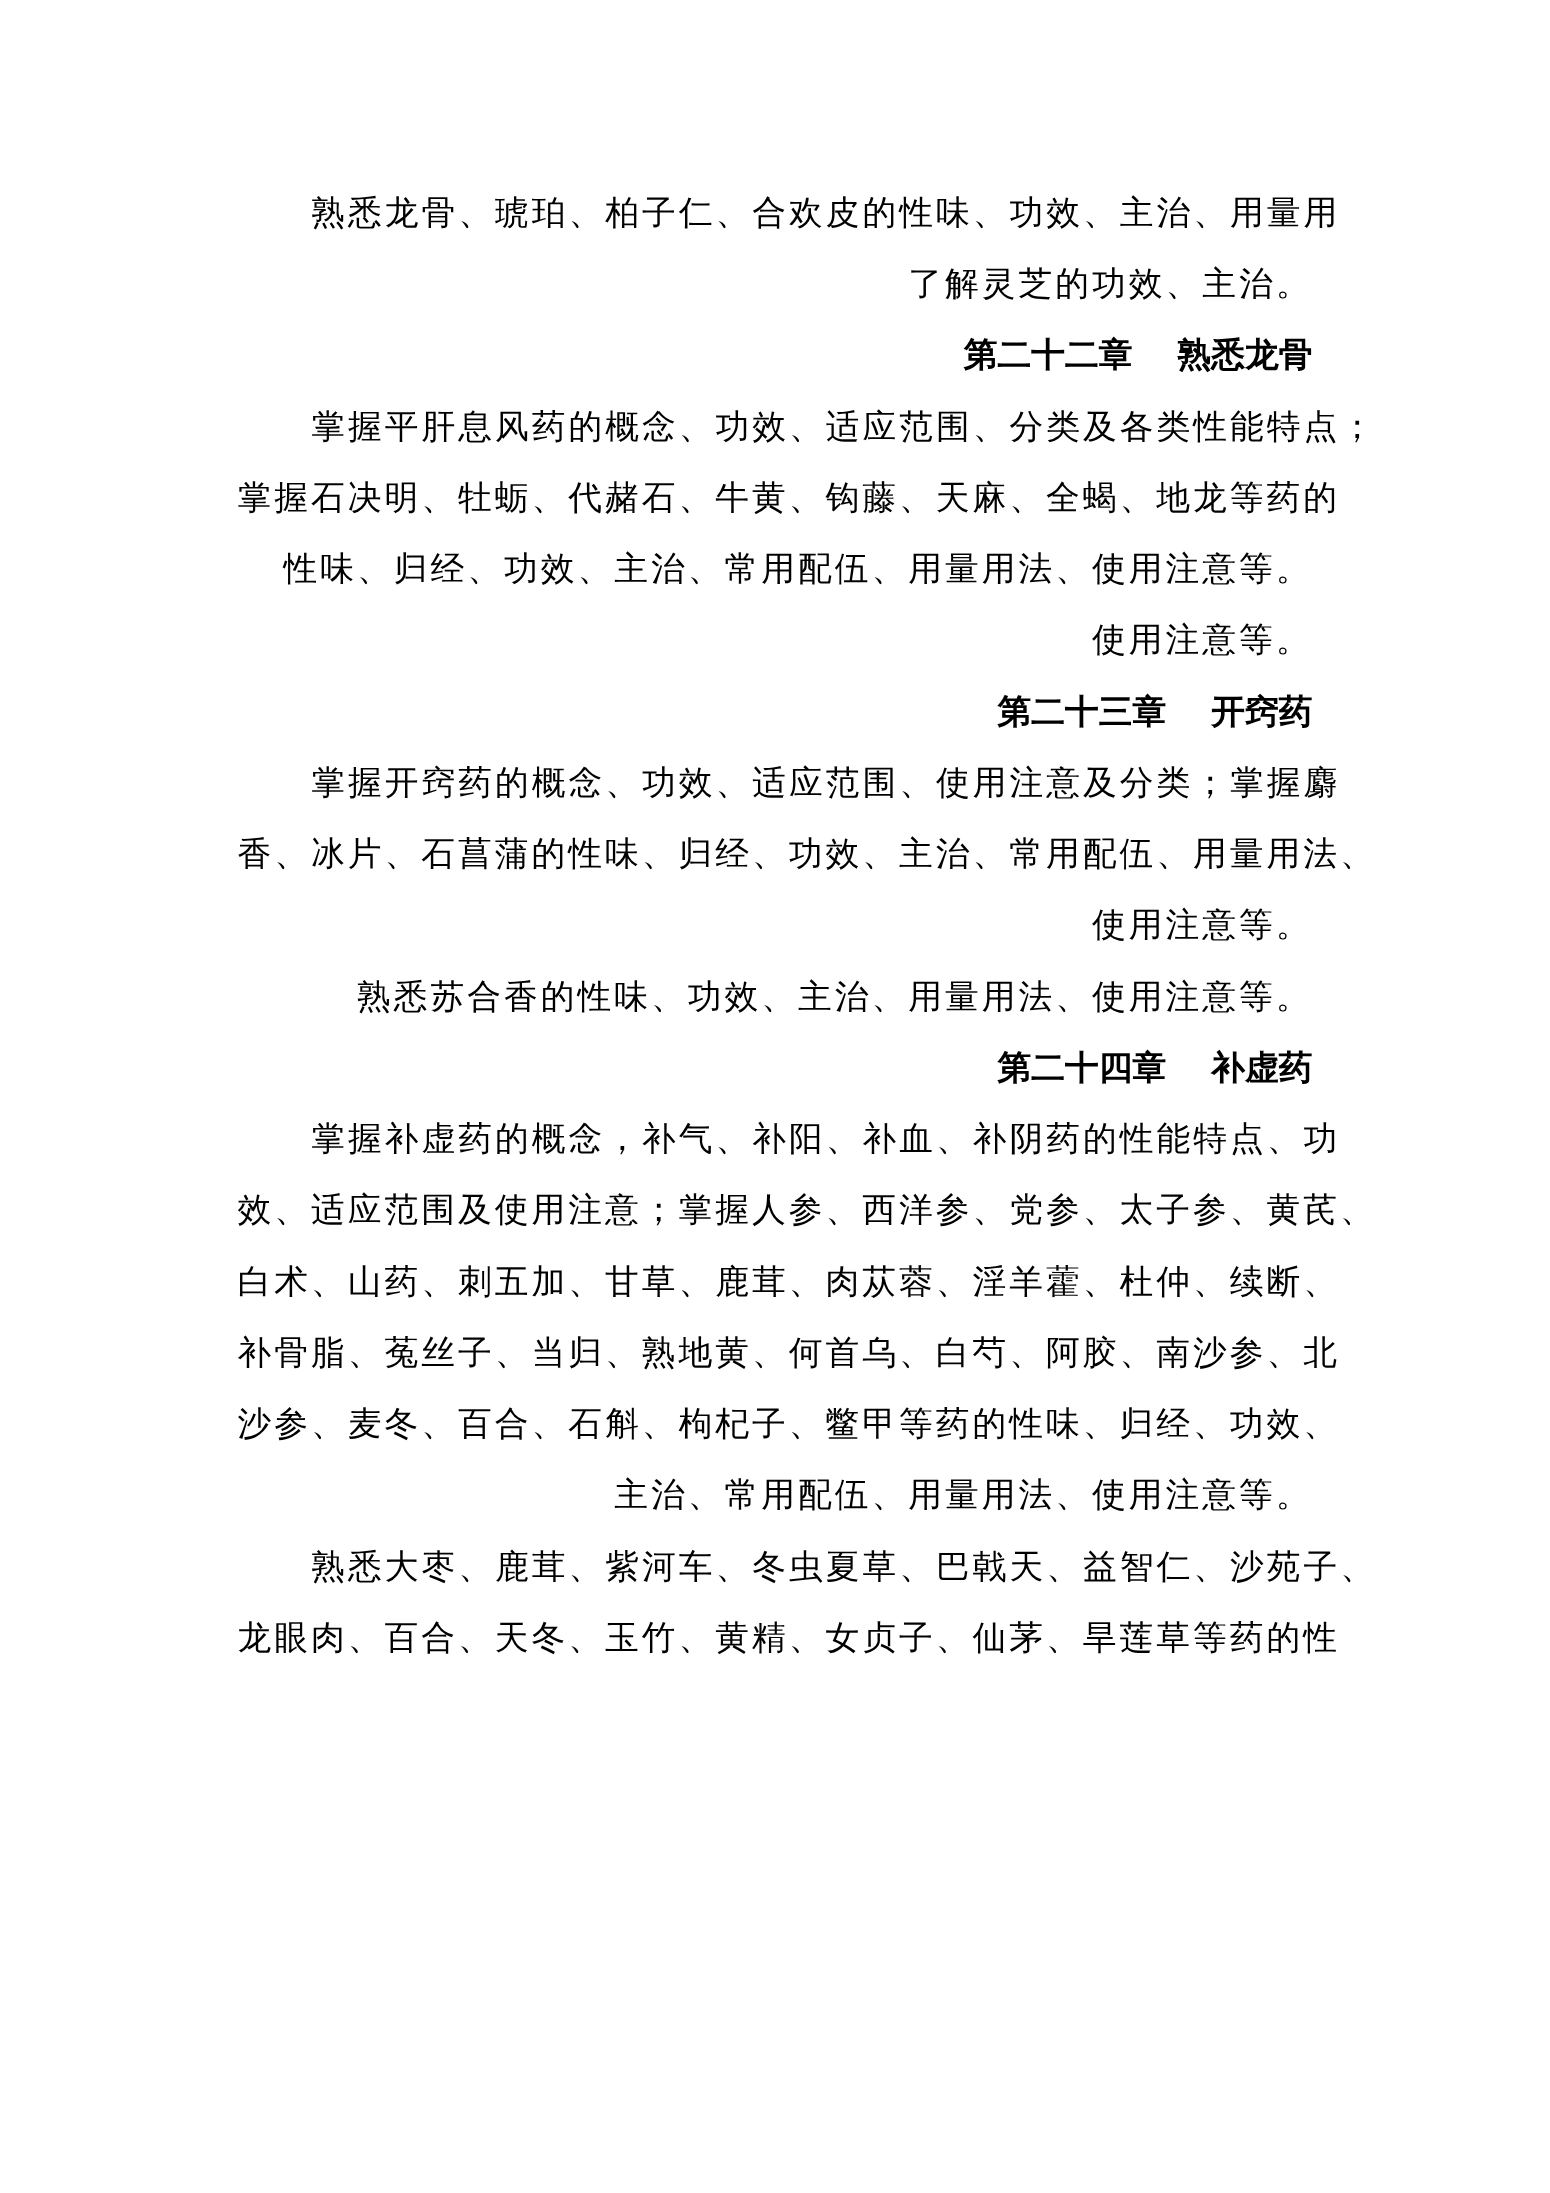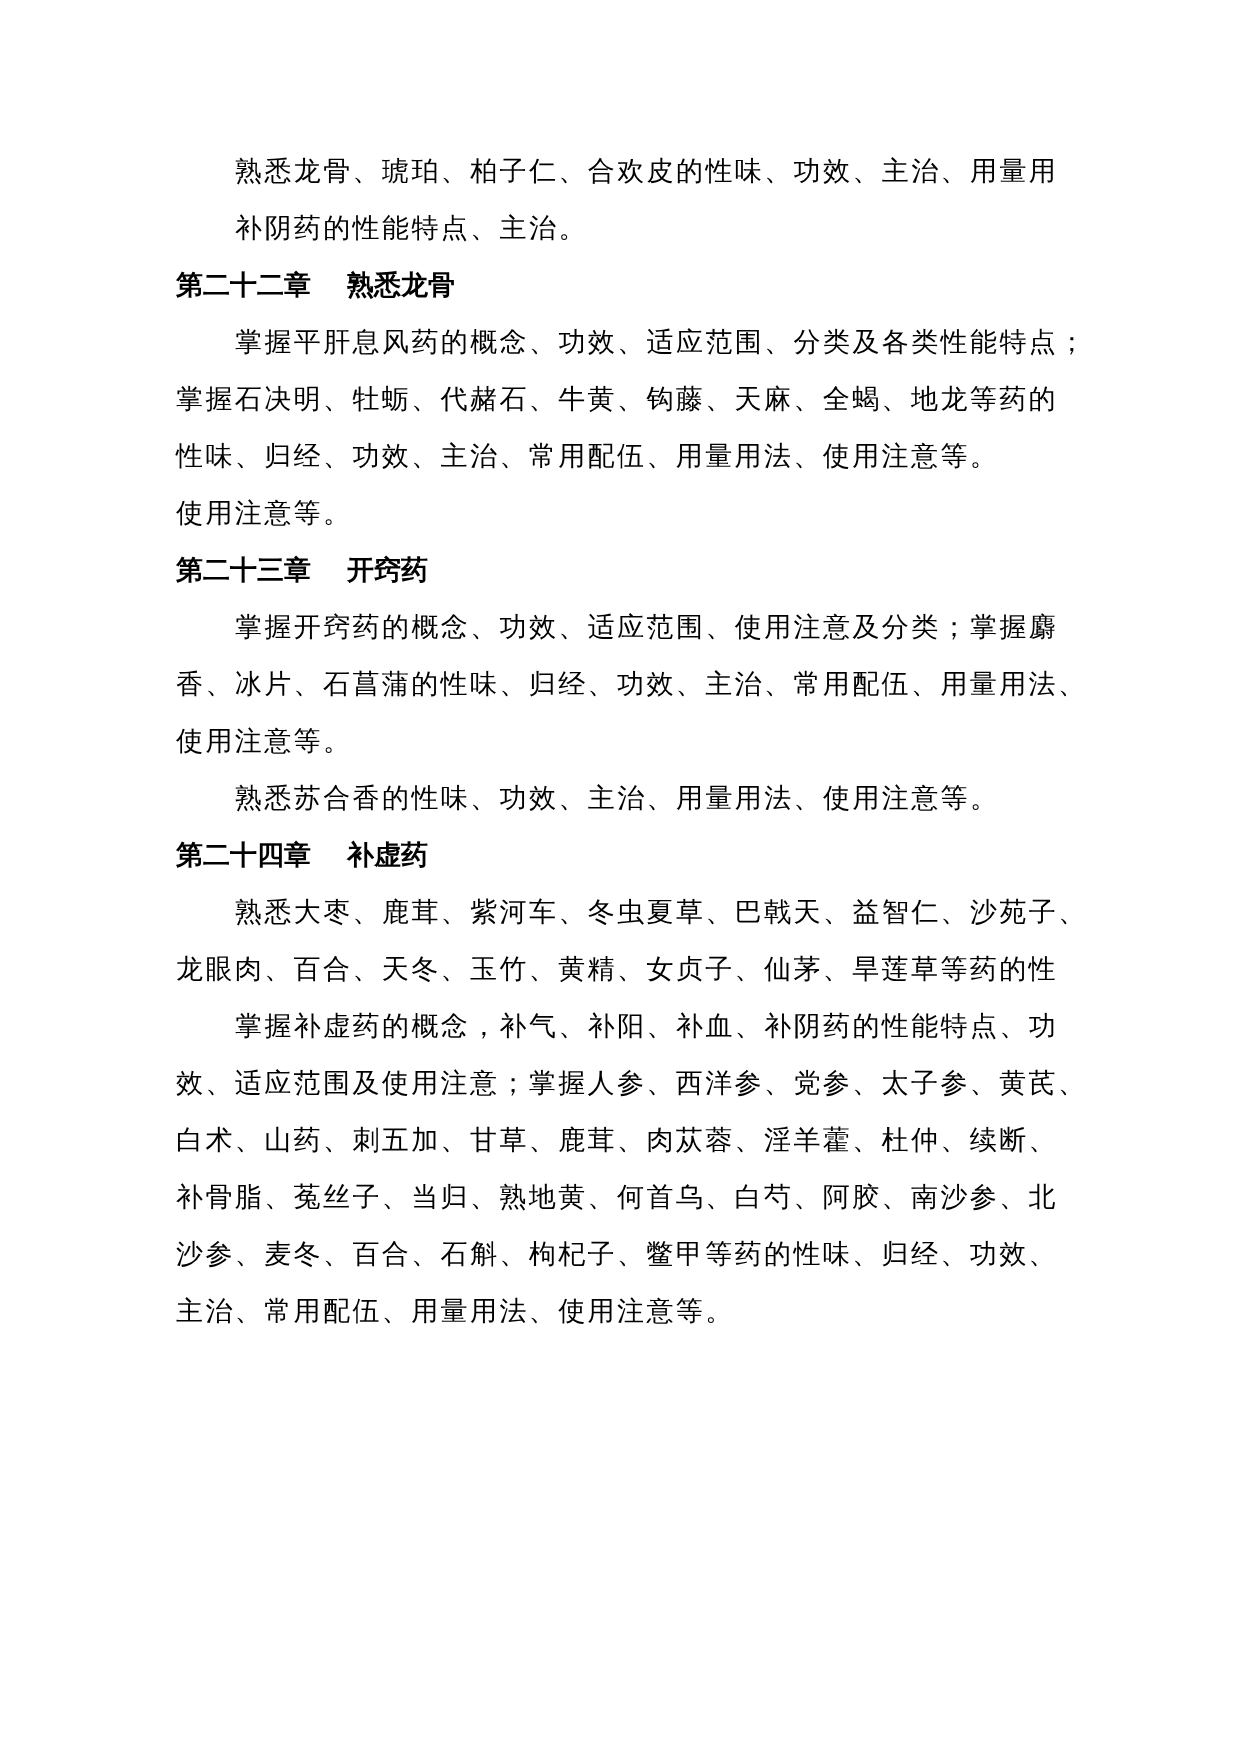--- a/index.html
+++ b/index.html
@@ -10,23 +10,24 @@
     body {
       width: 1240px;
       height: 1754px;
       position: relative;
       overflow: hidden;
       font-family: "DejaVu Serif", "Liberation Serif", serif;
       color: #000000;
     }
     .page {
       position: absolute;
-      left: 176px;
+      left: 190px;
       top: 142px;
       width: 860px;
+      text-align: right;
     }
     .line {
       height: 57px;
       line-height: 57px;
       font-size: 27px;
       white-space: nowrap;
       letter-spacing: 2.4px;
       overflow: visible;
     }
     .indent {
@@ -45,21 +46,21 @@
 </head>
 <body>
 
 <div class="page">
 
   <div>
     <div class="line indent">熟悉龙骨、琥珀、柏子仁、合欢皮的性味、功效、主治、用量用</div>
   </div>
 
   <div>
-    <div class="line indent">补阴药的性能特点、主治。</div>
+    <div class="line indent">了解灵芝的功效、主治。</div>
   </div>
 
   <div class="line heading">
     <span>第二十二章</span><span class="gap"></span><span>熟悉龙骨</span>
   </div>
 
   <div>
     <div class="line indent">掌握平肝息风药的概念、功效、适应范围、分类及各类性能特点；</div>
     <div class="line">掌握石决明、牡蛎、代赭石、牛黄、钩藤、天麻、全蝎、地龙等药的</div>
     <div class="line">性味、归经、功效、主治、常用配伍、用量用法、使用注意等。</div>
@@ -82,26 +83,26 @@
 
   <div>
     <div class="line indent">熟悉苏合香的性味、功效、主治、用量用法、使用注意等。</div>
   </div>
 
   <div class="line heading">
     <span>第二十四章</span><span class="gap"></span><span>补虚药</span>
   </div>
 
   <div>
-    <div class="line indent">熟悉大枣、鹿茸、紫河车、冬虫夏草、巴戟天、益智仁、沙苑子、</div>
-    <div class="line">龙眼肉、百合、天冬、玉竹、黄精、女贞子、仙茅、旱莲草等药的性</div>
-  </div>
-
-  <div>
     <div class="line indent">掌握补虚药的概念，补气、补阳、补血、补阴药的性能特点、功</div>
     <div class="line">效、适应范围及使用注意；掌握人参、西洋参、党参、太子参、黄芪、</div>
     <div class="line">白术、山药、刺五加、甘草、鹿茸、肉苁蓉、淫羊藿、杜仲、续断、</div>
     <div class="line">补骨脂、菟丝子、当归、熟地黄、何首乌、白芍、阿胶、南沙参、北</div>
     <div class="line">沙参、麦冬、百合、石斛、枸杞子、鳖甲等药的性味、归经、功效、</div>
     <div class="line">主治、常用配伍、用量用法、使用注意等。</div>
   </div>
 
+  <div>
+    <div class="line indent">熟悉大枣、鹿茸、紫河车、冬虫夏草、巴戟天、益智仁、沙苑子、</div>
+    <div class="line">龙眼肉、百合、天冬、玉竹、黄精、女贞子、仙茅、旱莲草等药的性</div>
+  </div>
+
 </div>
 
 </body></html>

